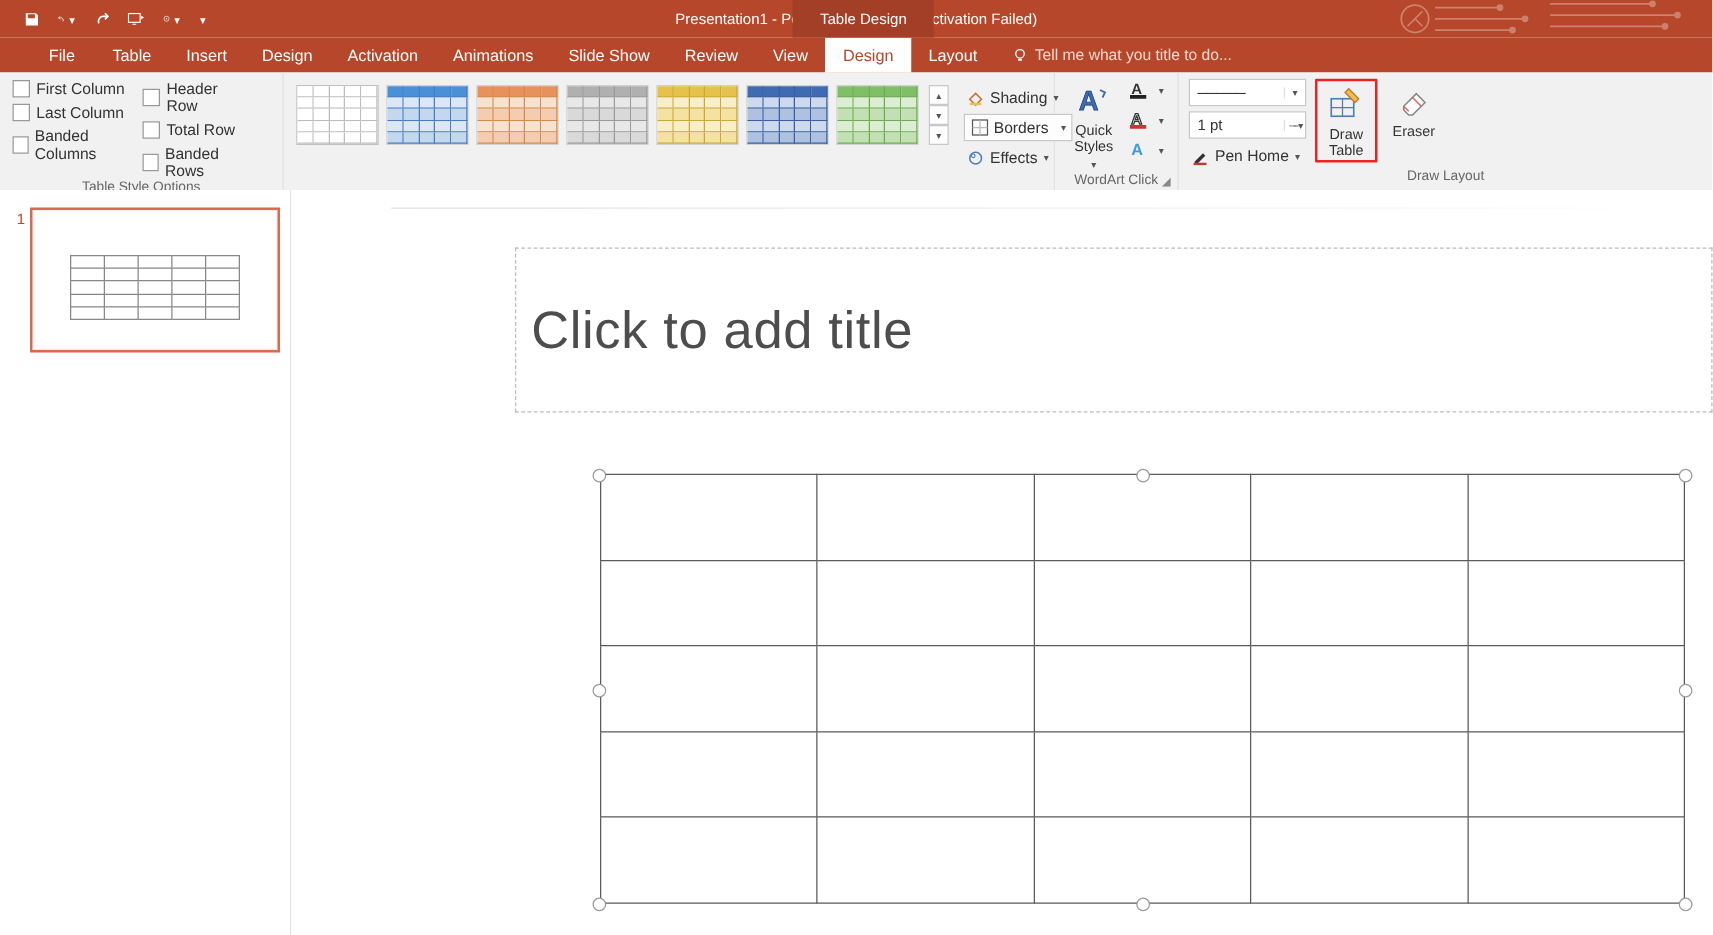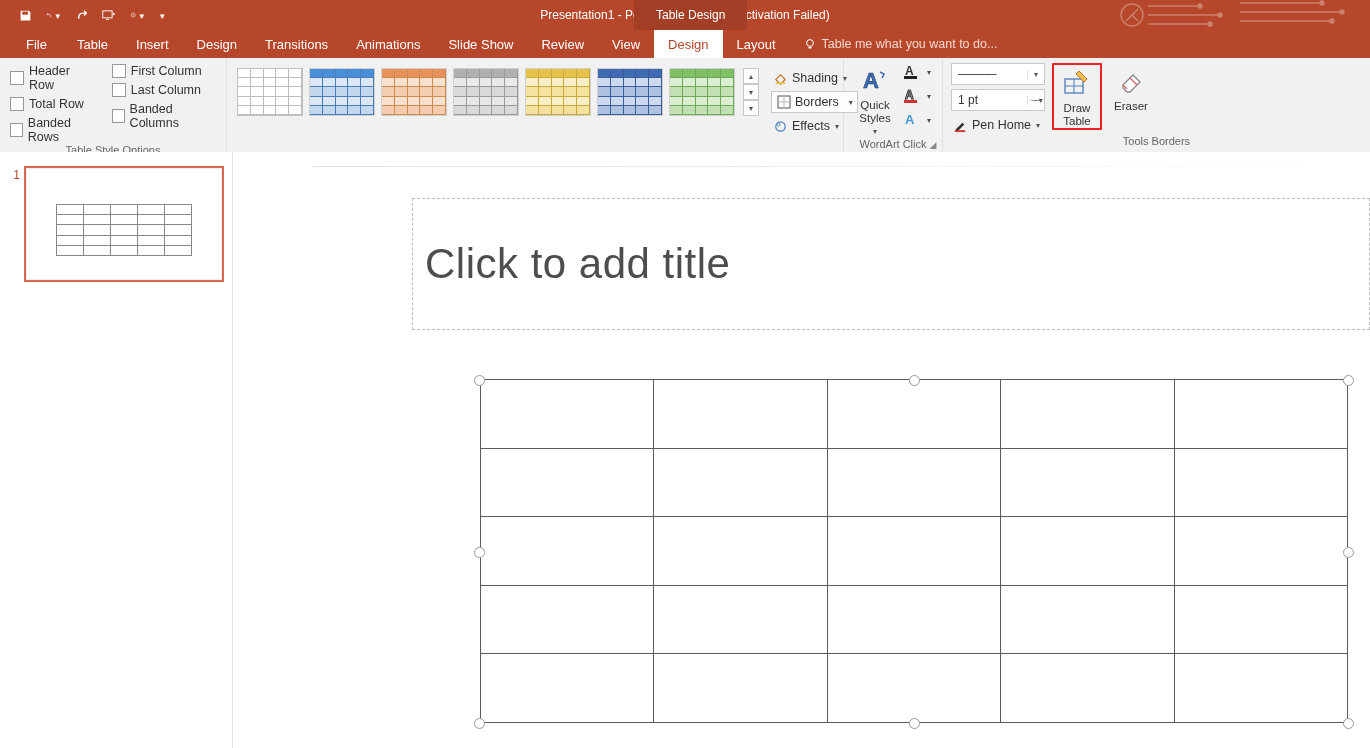--- a/index.html
+++ b/index.html
@@ -4,21 +4,21 @@
 <style>
   html, body { margin:0; padding:0; width:1370px; height:748px; font-family:"Segoe UI","Helvetica Neue",Arial,sans-serif; font-size:13px; color:#222; overflow:hidden; background:#fff; }
   .titlebar { height:30px; background:#b7472a; color:#fff; position:relative; display:flex; align-items:center; }
   .titlebar .qat { display:flex; align-items:center; gap:14px; padding-left:18px; height:100%; }
   .titlebar .qat .qat-btn { width:14px; height:14px; display:flex; align-items:center; justify-content:center; font-size:13px; color:#fff; }
   .titlebar .qat .dropdown-caret { font-size:9px; position:relative; top:1px; }
   .titlebar .title-text { position:absolute; left:50%; transform:translateX(-50%); font-size:12px; color:#fff; white-space:nowrap; }
   .titlebar .contextual { position:absolute; left:634px; top:0; height:30px; display:flex; align-items:center; padding:0 22px; background:#a33f26; font-size:12px; }
   .titlebar .circuit { position:absolute; right:0; top:0; width:280px; height:30px; opacity:.35; }
 
-  .tabs-row { height:28px; background:#b7472a; display:flex; align-items:stretch; padding-left:10px; }
+  .tabs-row { height:28px; background:#b7472a; display:flex; align-items:stretch; padding-left:23px; }
   .tab { color:#fff; font-size:13px; display:flex; align-items:center; padding:0 14px; cursor:pointer; }
   .tab.file { padding:0 16px; }
   .tab.design-active { background:#fff; color:#b7472a; }
   .tab.tellme { color:#f8d8cf; font-size:12.5px; gap:6px; }
   .tab.tellme .bulb { width:12px; height:12px; }
 
   .ribbon { height:94px; background:#f1f1f1; border-bottom:1px solid #d4d4d4; display:flex; align-items:flex-start; }
   .group { height:100%; border-right:1px solid #e1e1e1; display:flex; flex-direction:column; }
   .group .group-body { flex:1; display:flex; align-items:flex-start; padding:6px 10px 0 10px; }
   .group .group-label { height:16px; font-size:11px; color:#666; text-align:center; padding-bottom:2px; position:relative; }
@@ -123,66 +123,66 @@
         <circle cx="242" cy="21" r="2" fill="#fff"></circle>
     </g>
   </svg>
 </div>
 
 <div class="tabs-row">
   <div class="tab file">File</div>
   <div class="tab">Table</div>
   <div class="tab">Insert</div>
   <div class="tab">Design</div>
-  <div class="tab">Transitions</div>
+  <div class="tab">Activation</div>
   <div class="tab">Animations</div>
   <div class="tab">Slide Show</div>
   <div class="tab">Review</div>
   <div class="tab">View</div>
   <div class="tab design-active">Design</div>
   <div class="tab">Layout</div>
   <div class="tab tellme">
     <svg class="bulb" viewBox="0 0 12 12">
         <circle cx="6" cy="5" r="3.4" fill="none" stroke="#fff" stroke-width="1"></circle>
         <path d="M4.5 9h3v1.5h-3z" fill="#fff"></path>
       </svg>
-    <span>Table me what you want to do...</span>
+    <span>Tell me what you title to do...</span>
   </div>
 </div>
 
 <div class="ribbon">
 
   <div class="group" style="width:226px;">
     <div class="group-body">
+      <div class="opts-col" style="margin-right:0;">
+        <label class="opt-row">
+            <span class="chk"></span>
+            <span>First Column</span>
+          </label>
+        <label class="opt-row">
+            <span class="chk"></span>
+            <span>Last Column</span>
+          </label>
+        <label class="opt-row">
+            <span class="chk"></span>
+            <span>Banded Columns</span>
+          </label>
+      </div>
       <div class="opts-col">
         <label class="opt-row">
             <span class="chk"></span>
             <span>Header Row</span>
           </label>
         <label class="opt-row">
             <span class="chk"></span>
             <span>Total Row</span>
           </label>
         <label class="opt-row">
             <span class="chk"></span>
             <span>Banded Rows</span>
-          </label>
-      </div>
-      <div class="opts-col" style="margin-right:0;">
-        <label class="opt-row">
-            <span class="chk"></span>
-            <span>First Column</span>
-          </label>
-        <label class="opt-row">
-            <span class="chk"></span>
-            <span>Last Column</span>
-          </label>
-        <label class="opt-row">
-            <span class="chk"></span>
-            <span>Banded Columns</span>
           </label>
       </div>
     </div>
     <div class="group-label">Table Style Options</div>
   </div>
 
   <div class="group" style="width:616px;">
     <div class="group-body" style="padding-top:10px;">
       <div id="style-gallery" style="display:flex;">
           <div class="style-thumb first">
@@ -555,21 +555,21 @@
       </div>
       <div class="big-btn" style="width:36px;">
         <div class="bicon"><svg width="28" height="28" viewBox="0 0 28 28">
               <path d="M6 18l10-10 7 7-10 10H10l-4-4z" fill="#fff" stroke="#888" stroke-width="1.3"></path>
               <path d="M13 11l7 7" stroke="#d66" stroke-width="1.3"></path>
               <path d="M6 18l4 4" stroke="#d66" stroke-width="1.3"></path>
             </svg></div>
         <span>Eraser</span>
       </div>
     </div>
-    <div class="group-label">Tools Borders</div>
+    <div class="group-label">Draw Layout</div>
   </div>
 </div>
 
 <svg class="arrow-annot" viewBox="0 0 28 42">
   <path d="M14 2 L26 18 L19 18 L19 40 L9 40 L9 18 L2 18 Z" fill="#e22"></path>
 </svg>
 
 <div class="workarea">
   <div class="thumb-pane">
     <div class="thumb-slot">

